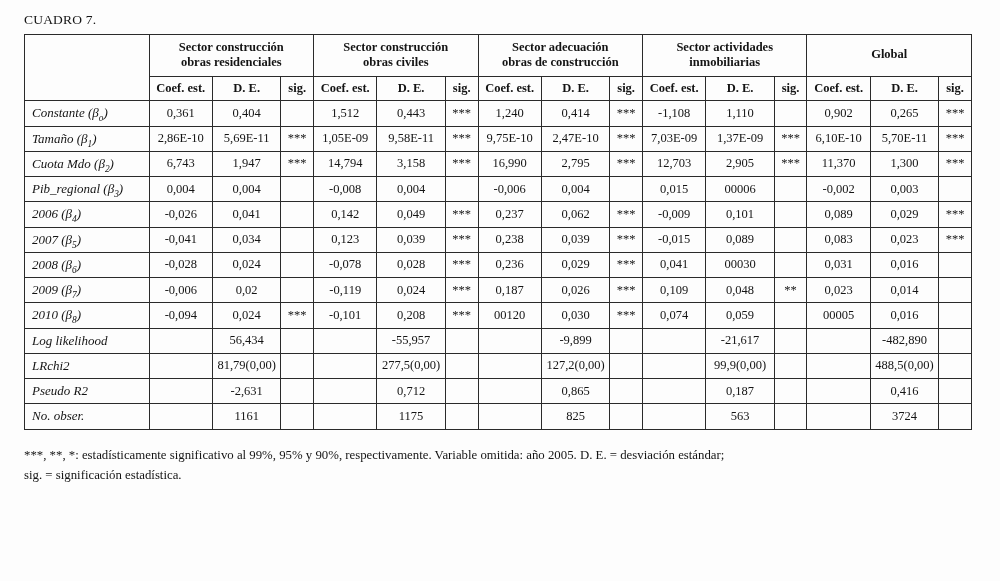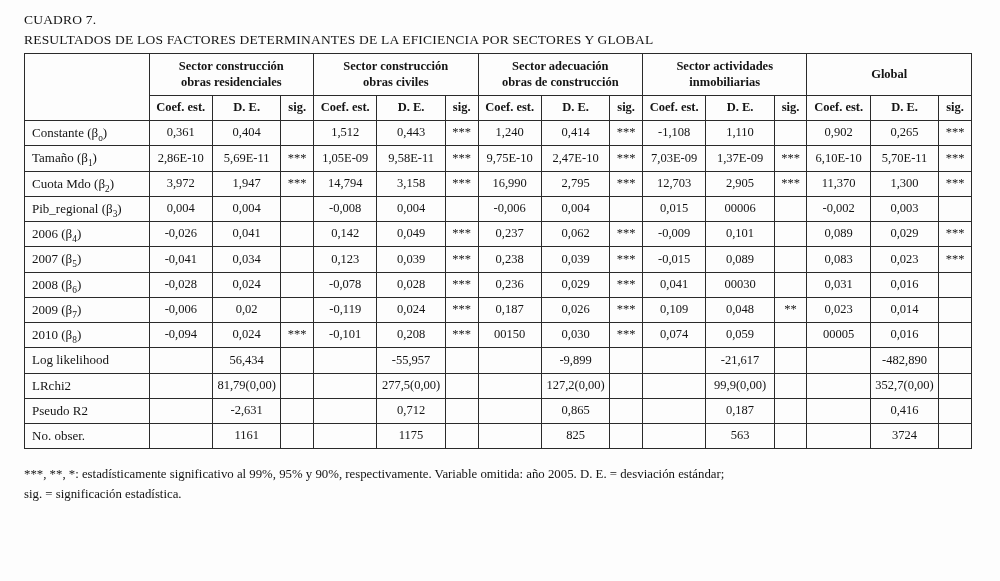--- a/index.html
+++ b/index.html
@@ -31,41 +31,41 @@
     white-space: nowrap;
     font-weight: normal;
     line-height: 1.25;
   }
   table.results thead th { font-weight: bold; }
   table.results thead tr.group-row th { padding: 5px 2px; }
   table.results td.row-label {
     text-align: left;
     padding-left: 7px;
     font-size: 13px;
+    font-style: italic;
   }
   table.results sub { font-size: 0.72em; vertical-align: sub; line-height: 0; }
   col.c-label { width: 122px; }
   col.c-coef  { width: 62px; }
   col.c-de    { width: 67px; }
   col.c-sig   { width: 32px; }
 
   .footnote {
     margin-top: 16px;
     font-size: 12.8px;
     line-height: 1.55;
   }
 </style>
 </head>
 <body>
 
 <div class="page">
 
   <div class="caption">
     <div>CUADRO 7.</div>
-    <div>RESULTADOS DE LOS FACTORES DETERMINANTES DE LA EFICIENCIA POR SECTORES Y GLOBAL</div>
   </div>
 
   <table class="results">
     <colgroup>
       <col class="c-label">
       <col class="c-coef">
         <col class="c-de">
         <col class="c-sig">
       <col class="c-coef">
         <col class="c-de">
@@ -139,21 +139,21 @@
           <td>***</td>
           <td>7,03E-09</td>
           <td>1,37E-09</td>
           <td>***</td>
           <td>6,10E-10</td>
           <td>5,70E-11</td>
           <td>***</td>
         </tr>
         <tr>
           <td class="row-label">Cuota Mdo (β<sub>2</sub>)</td>
-          <td>3,972</td>
+          <td>6,743</td>
           <td>1,947</td>
           <td>***</td>
           <td>14,794</td>
           <td>3,158</td>
           <td>***</td>
           <td>16,990</td>
           <td>2,795</td>
           <td>***</td>
           <td>12,703</td>
           <td>2,905</td>
@@ -253,21 +253,21 @@
           <td></td>
         </tr>
         <tr>
           <td class="row-label">2010 (β<sub>8</sub>)</td>
           <td>-0,094</td>
           <td>0,024</td>
           <td>***</td>
           <td>-0,101</td>
           <td>0,208</td>
           <td>***</td>
-          <td>00150</td>
+          <td>00120</td>
           <td>0,030</td>
           <td>***</td>
           <td>0,074</td>
           <td>0,059</td>
           <td></td>
           <td>00005</td>
           <td>0,016</td>
           <td></td>
         </tr>
         <tr>
@@ -296,21 +296,21 @@
           <td></td>
           <td>277,5(0,00)</td>
           <td></td>
           <td></td>
           <td>127,2(0,00)</td>
           <td></td>
           <td></td>
           <td>99,9(0,00)</td>
           <td></td>
           <td></td>
-          <td>352,7(0,00)</td>
+          <td>488,5(0,00)</td>
           <td></td>
         </tr>
         <tr>
           <td class="row-label">Pseudo R2</td>
           <td></td>
           <td>-2,631</td>
           <td></td>
           <td></td>
           <td>0,712</td>
           <td></td>

